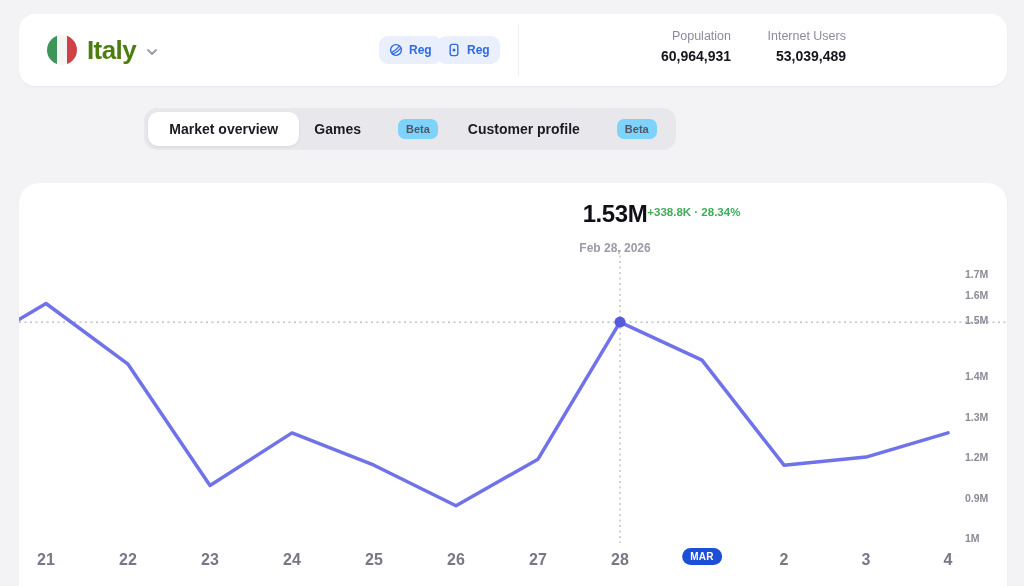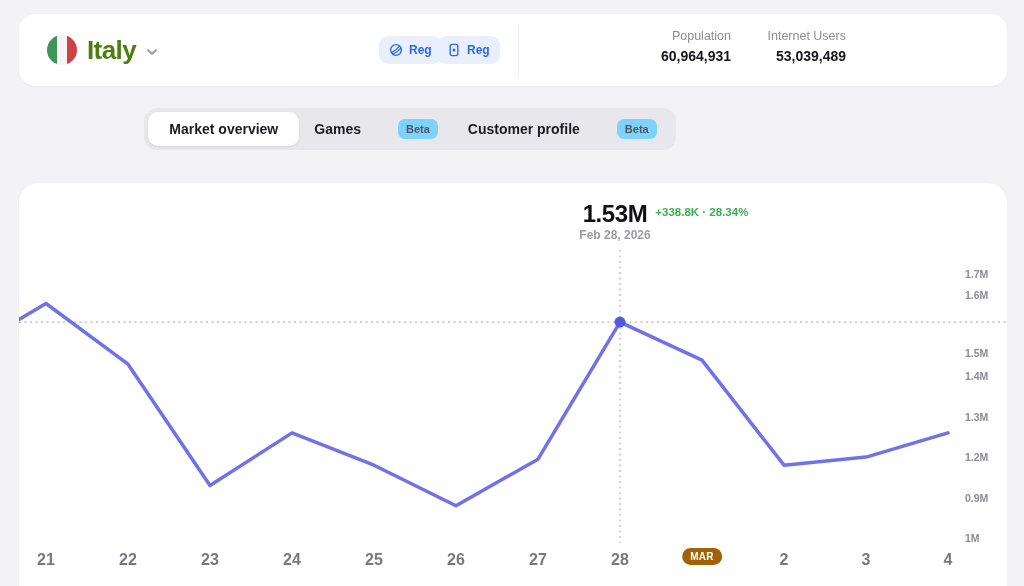--- a/index.html
+++ b/index.html
@@ -46,27 +46,27 @@
   .beta { background:#7dd3fc; border-radius:7px; padding:4px 8px; font-size:11px; font-weight:600; color:#55555f;margin-left:28px; }
 
   
   .chart-card { position:absolute; left:19px; top:183px; width:988px; height:440px; background:#fff;
                 border-radius:20px; box-shadow:0 1px 2px rgba(20,20,43,.05); }
   #chart-svg { position:absolute; left:0; top:0; }
 
   .tooltip { position:absolute; left:596px; top:17px; transform:translateX(-50%); text-align:center; }
   .tip-row { position:relative; display:inline-block; }
   .tip-value { font-size:24px; font-weight:800; color:#0f0f15; letter-spacing:-0.4px; }
-  .tip-delta { position:absolute; left:100%; top:6px; margin-left:8px; white-space:nowrap;
+  .tip-delta { position:absolute; left:100%; top:6px; white-space:nowrap;
                font-size:11.5px; font-weight:700; color:#3cae56; }
-  .tip-date { margin-top:0; font-size:12px; color:#9b9ba7; font-weight:600; }
+  .tip-date { margin-top:13px; font-size:12px; color:#9b9ba7; font-weight:600; }
 
   .y-tick { position:absolute; left:946px; transform:translateY(-50%); font-size:10.5px; font-weight:600; color:#8b8b99; }
   .x-tick { position:absolute; top:368px; transform:translateX(-50%); font-size:16px; font-weight:600; color:#777785; }
-  .x-tick.month-pill { top:365px; background:#a16207; color:#fff; border-radius:9px; padding:3px 8px;
+  .x-tick.month-pill { top:365px; background:#1d4ed8; color:#fff; border-radius:9px; padding:3px 8px;
                        font-size:10px; font-weight:700; letter-spacing:0.3px; }
 </style>
 </head>
 <body>
 
 <header class="header-card">
 
   <button class="country-selector">
     <span class="flag"></span>
     <span class="country-name">Italy</span>
@@ -134,21 +134,21 @@
     <div class="tip-row">
       <span class="tip-value">1.53M</span>
       <span class="tip-delta">+338.8K · 28.34%</span>
     </div>
     <div class="tip-date">Feb 28, 2026</div>
   </div>
 
   <div id="y-axis">
       <div class="y-tick" style="top: 72px; margin-top: 19px;">1.7M</div>
       <div class="y-tick" style="top: 112.4px;">1.6M</div>
-      <div class="y-tick" style="top: 170px;">1.5M</div>
+      <div class="y-tick" style="top: 137px;">1.5M</div>
       <div class="y-tick" style="top: 193.3px;">1.4M</div>
       <div class="y-tick" style="top: 233.7px;">1.3M</div>
       <div class="y-tick" style="top: 274.1px;">1.2M</div>
       <div class="y-tick" style="top: 314.6px;">0.9M</div>
       <div class="y-tick" style="top: 355px;">1M</div>
     </div>
   <div id="x-axis">
       <div class="x-tick" style="left: 27px;">21</div>
       <div class="x-tick" style="left: 109px;">22</div>
       <div class="x-tick" style="left: 191px;">23</div>

